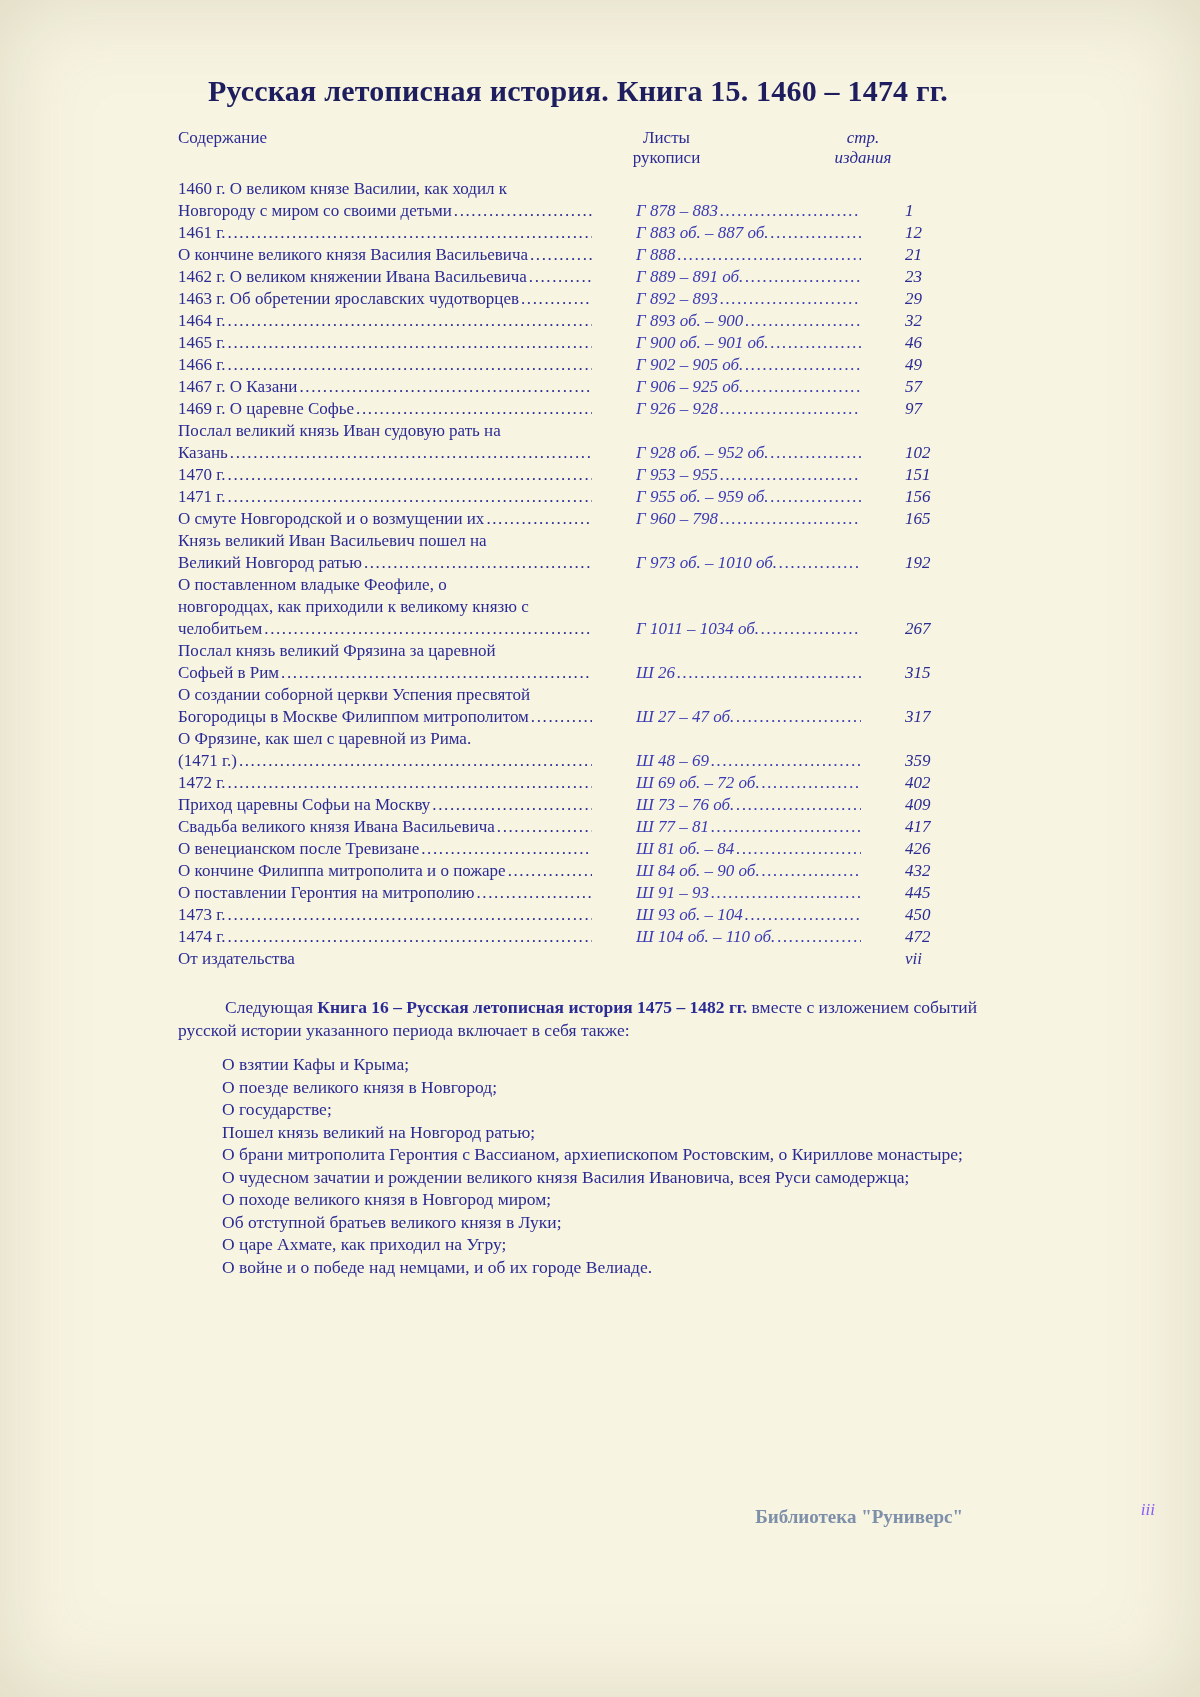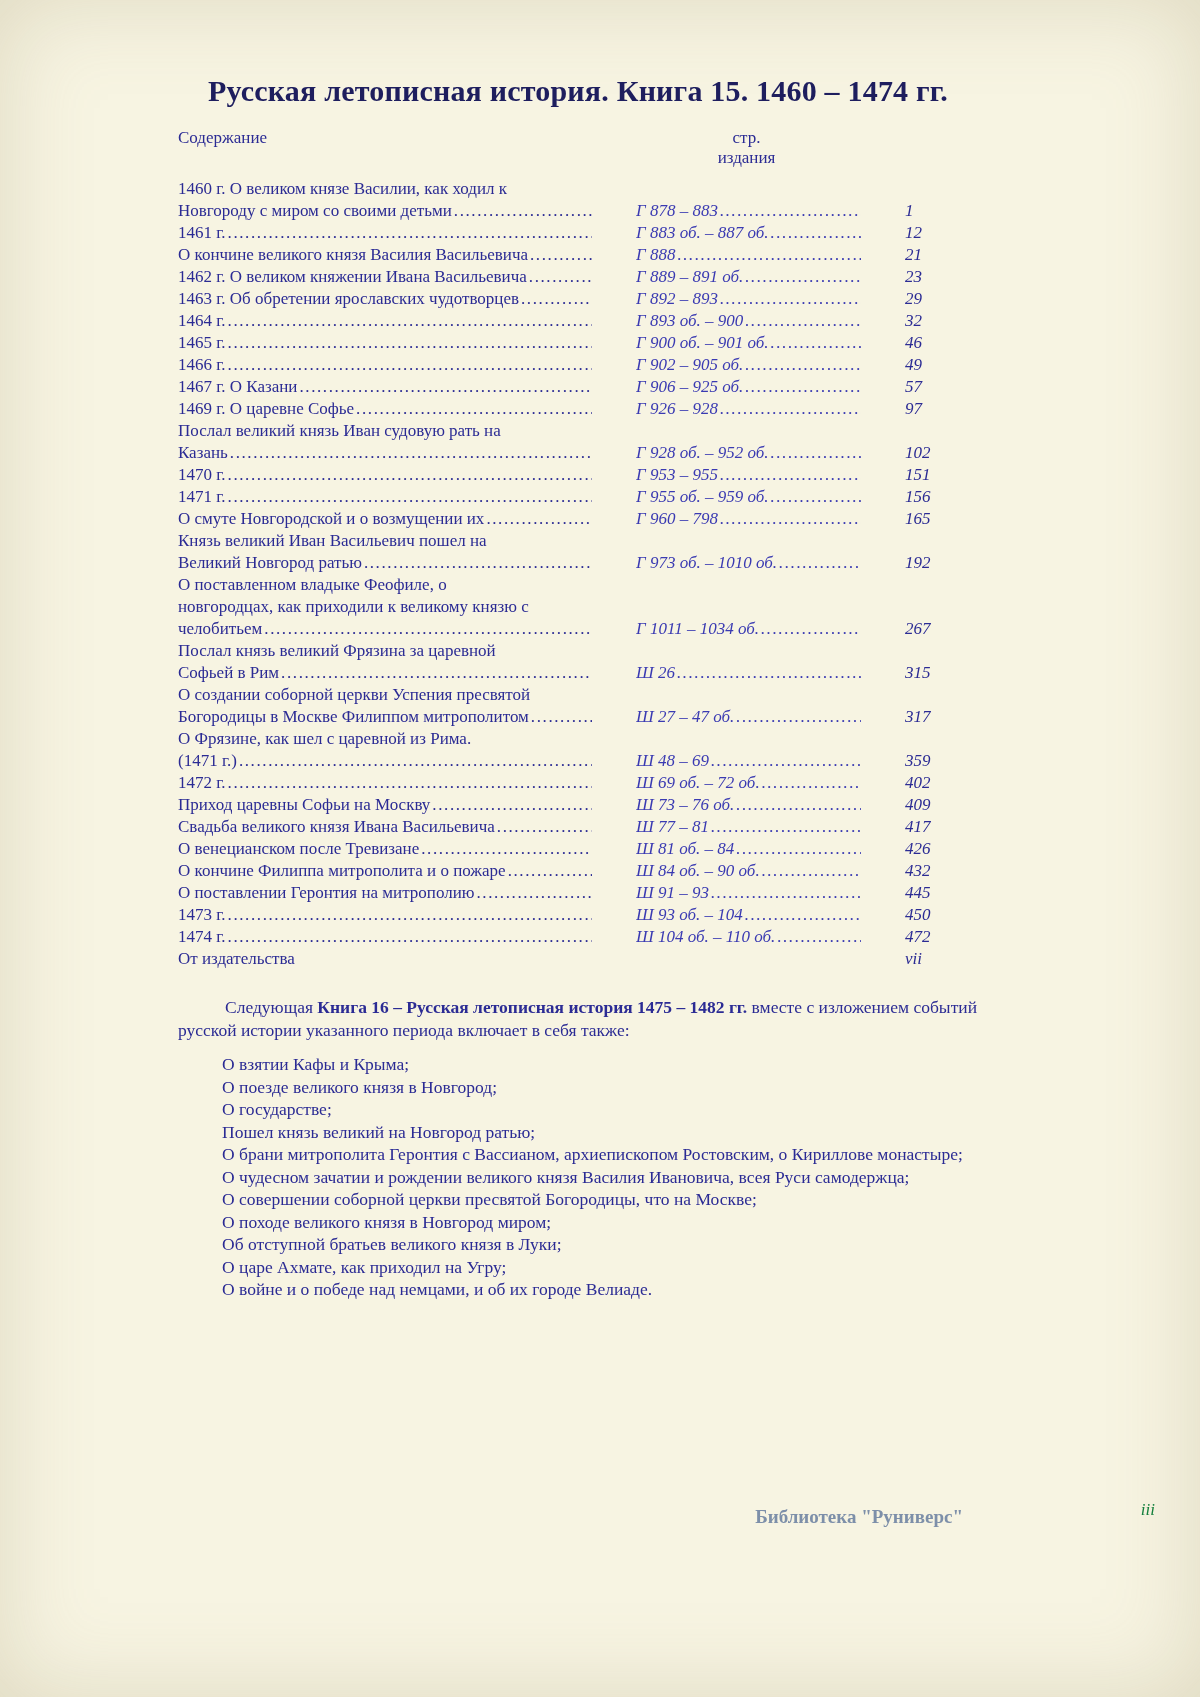--- a/index.html
+++ b/index.html
@@ -22,21 +22,21 @@
     text-align: right;
     font-size: 30px;
     font-weight: bold;
     color: #1e1e5e;
     letter-spacing: 0.2px;
   }
   .toc { width: 715px; margin-top: 20px; font-size: 17px; }
   .toc-head { display: flex; line-height: 20px; margin-bottom: 10px; color: #2b2b94; }
   .h-content { flex: 0 0 414px; margin-right: 8px; }
   .h-sheets  { flex: 0 0 225px; margin-right: 8px; text-align: center; padding-right: 92px; }
-  .h-page    { flex: 1; text-align: center; }
+  .h-page    { flex: 1; text-align: center; font-style: italic; }
   .toc-row { display: flex; align-items: flex-end; line-height: 22px; gap: 36px; }
   .cell-title  { flex: 0 0 414px; margin-right: 8px; overflow: hidden; }
   .cell-sheets { flex: 0 0 225px; margin-right: 8px; overflow: hidden; font-style: italic; color: #3a3ab2; }
   .cell-page   { flex: 1; text-align: right; font-style: italic; color: #2b2b94; }
   .t { white-space: pre-line; }
   .dots { display: inline-block; width: 0; white-space: nowrap; letter-spacing: 1.6px; padding-left: 2px; }
   .publisher-row { }
   .publisher-row .cell-page { font-style: italic; }
   .next-intro {
     width: 832px;
@@ -57,33 +57,37 @@
     font-weight: bold;
     color: #7d8fa9;
     font-family: "Liberation Serif", "DejaVu Serif", serif;
   }
   .page-no {
     position: absolute;
     right: 45px;
     top: 0;
     font-size: 17px;
     font-style: italic;
-    color: #15803d;
+    color: #8b5cf6;
   }
 </style>
 </head>
 <body>
 
 <div class="page">
 
   <h1 class="doc-title">Русская летописная история. Книга 15. 1460 – 1474 гг.</h1>
 
   <div class="toc">
     <div class="toc-head">
       <div class="h-content">Содержание</div>
+      <div class="h-sheets">
+        <div>Листы</div>
+        <div>рукописи</div>
+      </div>
       <div class="h-page">
         <div>стр.</div>
         <div>издания</div>
       </div>
     </div>
 
     <div class="toc-body">
   <div class="toc-row">
     <div class="cell-title"><span class="t">1460 г. О великом князе Василии, как ходил к
 Новгороду с миром со своими детьми</span><span class="dots"><span class="dots-inner">............................................................................................................................................................................................................................</span></span></div>
@@ -270,21 +274,20 @@
   <div class="list-item">О поезде великого князя в Новгород;</div>
 
   <div class="list-item">О государстве;</div>
 
   <div class="list-item">Пошел князь великий на Новгород ратью;</div>
 
   <div class="list-item">О брани митрополита Геронтия с Вассианом, архиепископом Ростовским, о Кириллове монастыре;</div>
 
   <div class="list-item">О чудесном зачатии и рождении великого князя Василия Ивановича, всея Руси самодержца;</div>
 
-  <div class="list-item">О совершении соборной церкви пресвятой Богородицы, что на Москве;</div>
 
   <div class="list-item">О походе великого князя в Новгород миром;</div>
 
   <div class="list-item">Об отступной братьев великого князя в Луки;</div>
 
   <div class="list-item">О царе Ахмате, как приходил на Угру;</div>
 
   <div class="list-item">О войне и о победе над немцами, и об их городе Велиаде.</div>
 </div>
 

